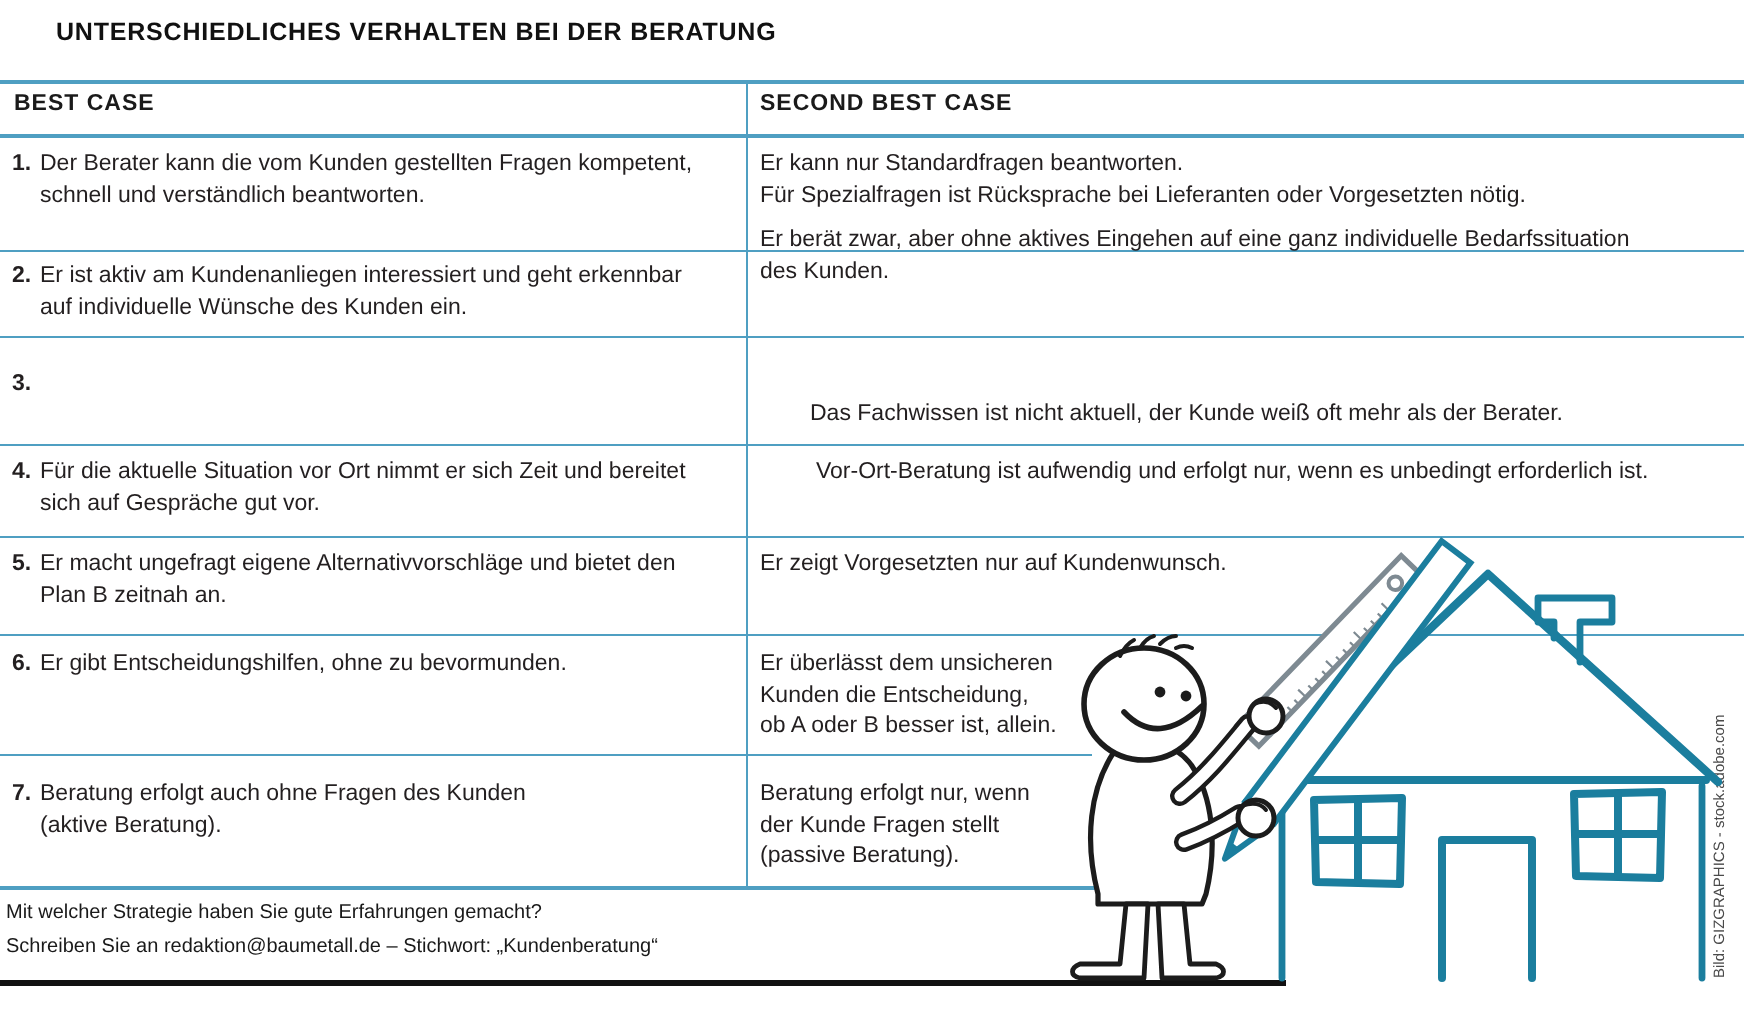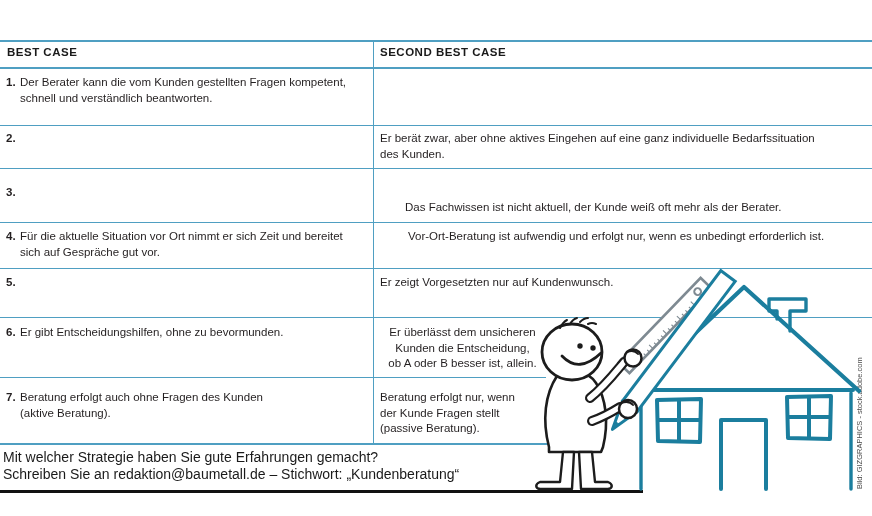--- a/index.html
+++ b/index.html
@@ -10,81 +10,88 @@
   .hline{position:absolute;background:#4f9fc2;height:1.3px;left:0;}
   .hline.thick{height:2px;}
   .vline{position:absolute;background:#4f9fc2;width:1.3px;}
   .hdr{position:absolute;top:46px;font-size:11.5px;font-weight:bold;
        letter-spacing:0.5px;color:#1a1a1a;}
   .cell{position:absolute;font-size:11.5px;line-height:15.5px;color:#231f20;
         white-space:pre-line;}
   .lcell{left:6px;width:362px;display:flex;}
   .lcell .num{font-weight:bold;flex:0 0 14px;}
   .rcell{left:380px;width:487px;}
-  .footer{position:absolute;left:3px;top:449px;font-size:14px;line-height:16.5px;
+  .footer{position:absolute;left:3px;top:449px;font-size:10px;line-height:16.5px;
           color:#1a1a1a;white-space:pre-line;}
   .ground{position:absolute;left:0;top:490px;width:643px;height:2.6px;background:#111;}
   .credit{position:absolute;left:855px;top:489px;width:170px;font-size:7.5px;
           color:#4a4a4a;transform-origin:0 0;transform:rotate(-90deg);}
   .illus{position:absolute;left:528px;top:266px;width:344px;height:234px;}
 </style>
 </head>
 <body>
 
 <div class="page">
 
+  <div class="title">UNTERSCHIEDLICHES VERHALTEN BEI DER BERATUNG</div>
 
   <div class="hline thick" style="top:40px;width:872px;"></div>
   <div class="hline thick" style="top:67px;width:872px;"></div>
   <div class="hline" style="top:125px;width:872px;"></div>
   <div class="hline" style="top:168px;width:872px;"></div>
   <div class="hline" style="top:222px;width:872px;"></div>
   <div class="hline" style="top:268px;width:872px;"></div>
   <div class="hline" style="top:317px;width:872px;"></div>
   <div class="hline" style="top:377px;width:546px;"></div>
   <div class="hline thick" style="top:443px;width:553px;"></div>
   <div class="vline" style="left:373px;top:40px;height:404px;"></div>
 
   <div class="hdr" style="left:7px;text-align:center;">BEST CASE</div>
   <div class="hdr" style="left:380px;">SECOND BEST CASE</div>
 
   <div class="cell lcell" style="top:75px;">
     <span class="num">1.</span>
     <span>Der Berater kann die vom Kunden gestellten Fragen kompetent,
 schnell und verständlich beantworten.</span>
   </div>
+  <div class="cell rcell" style="top:75px;">Er kann nur Standardfragen beantworten.
+Für Spezialfragen ist Rücksprache bei Lieferanten oder Vorgesetzten nötig.</div>
 
   <div class="cell lcell" style="top:131px;">
     <span class="num">2.</span>
+    <span>Er ist aktiv am Kundenanliegen interessiert und geht erkennbar
+auf individuelle Wünsche des Kunden ein.</span>
   </div>
-  <div class="cell rcell" style="top:131px;">Er berät zwar, aber ohne aktives Eingehen auf eine ganz individuelle Bedarfssituation
+  <div class="cell rcell" style="top:113px;">Er berät zwar, aber ohne aktives Eingehen auf eine ganz individuelle Bedarfssituation
 des Kunden.</div>
 
   <div class="cell lcell" style="top:185px;">
     <span class="num">3.</span>
   </div>
   <div class="cell rcell" style="top:200px;margin-left:25px;">Das Fachwissen ist nicht aktuell, der Kunde weiß oft mehr als der Berater.</div>
 
   <div class="cell lcell" style="top:229px;">
     <span class="num">4.</span>
     <span>Für die aktuelle Situation vor Ort nimmt er sich Zeit und bereitet
 sich auf Gespräche gut vor.</span>
   </div>
   <div class="cell rcell" style="top:229px;margin-left:28px;">Vor-Ort-Beratung ist aufwendig und erfolgt nur, wenn es unbedingt erforderlich ist.</div>
 
   <div class="cell lcell" style="top:275px;">
     <span class="num">5.</span>
+    <span>Er macht ungefragt eigene Alternativvorschläge und bietet den
+Plan B zeitnah an.</span>
   </div>
   <div class="cell rcell" style="top:275px;">Er zeigt Vorgesetzten nur auf Kundenwunsch.</div>
 
   <div class="cell lcell" style="top:325px;">
     <span class="num">6.</span>
     <span>Er gibt Entscheidungshilfen, ohne zu bevormunden.</span>
   </div>
-  <div class="cell rcell" style="top:325px;width:165px;text-align:center;">Er überlässt dem unsicheren
+  <div class="cell rcell" style="top:325px;width:165px;">Er überlässt dem unsicheren
 Kunden die Entscheidung,
 ob A oder B besser ist, allein.</div>
 
   <div class="cell lcell" style="top:390px;">
     <span class="num">7.</span>
     <span>Beratung erfolgt auch ohne Fragen des Kunden
 (aktive Beratung).</span>
   </div>
   <div class="cell rcell" style="top:390px;width:165px;">Beratung erfolgt nur, wenn
 der Kunde Fragen stellt

